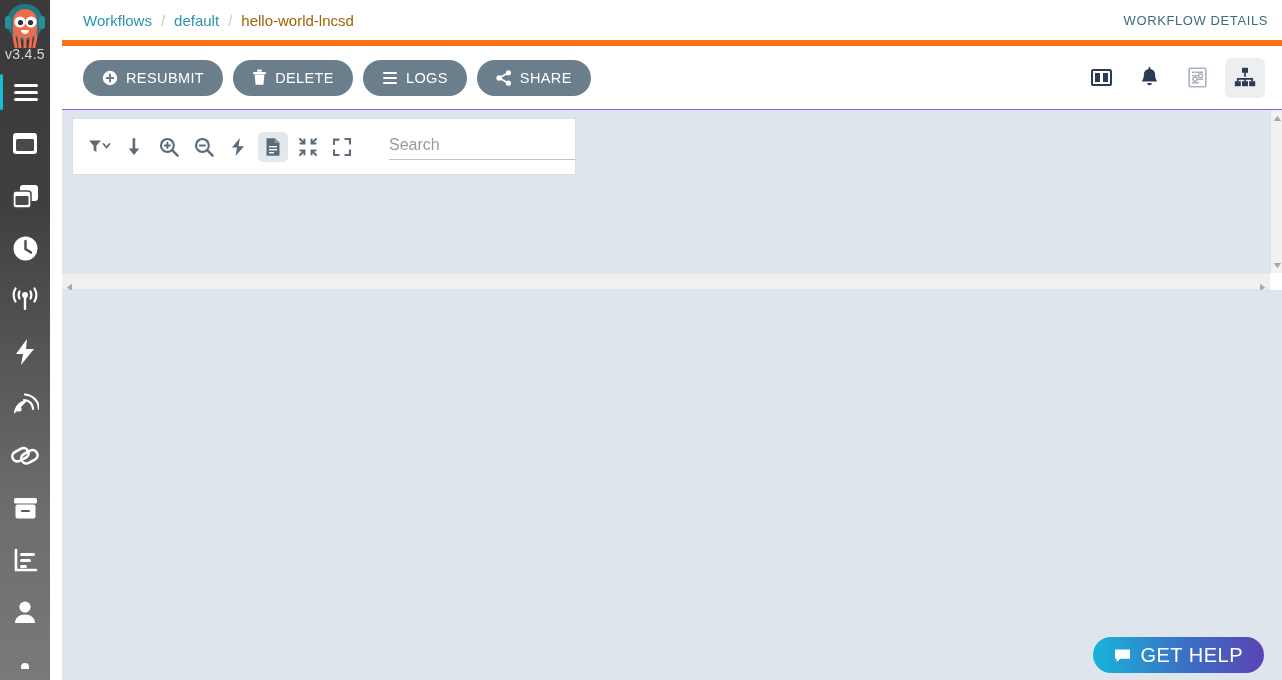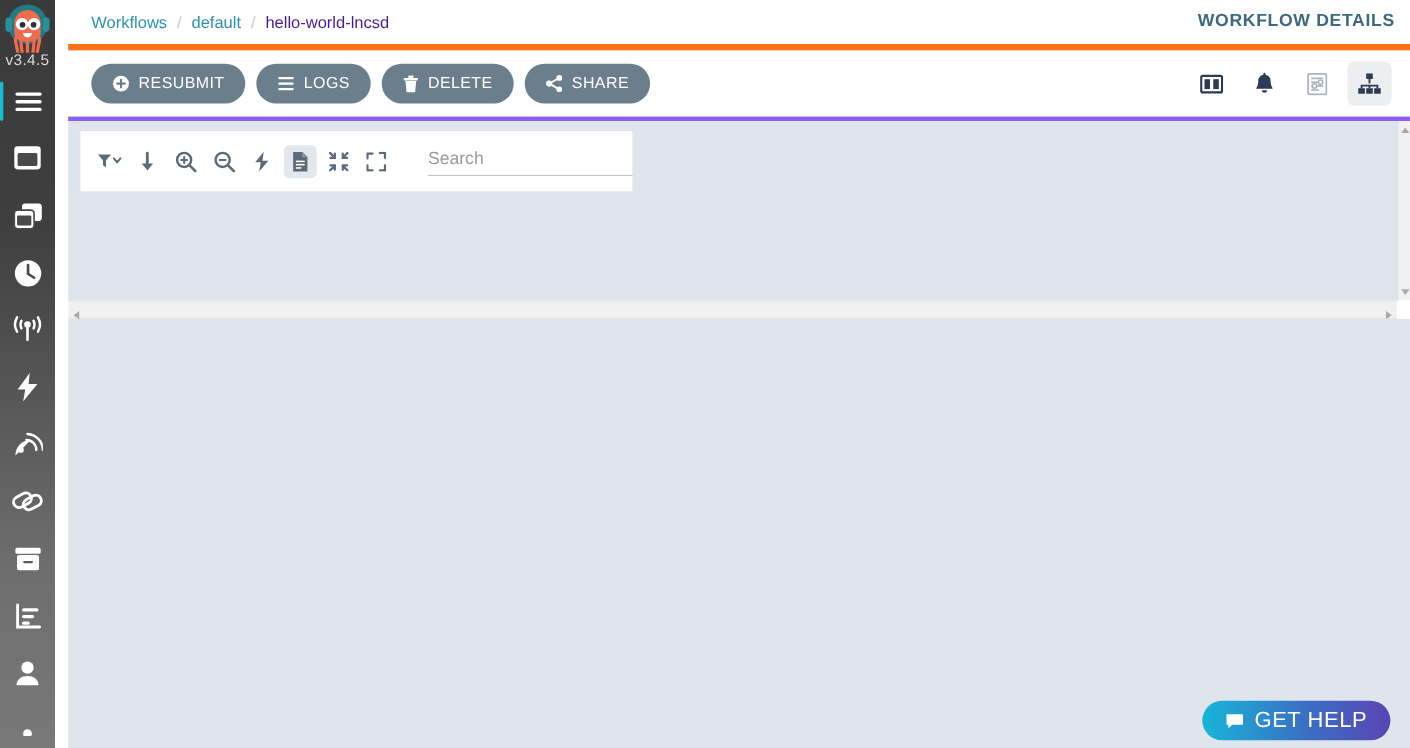--- a/index.html
+++ b/index.html
@@ -38,32 +38,32 @@
   #header {
     position: absolute; left: 62px; top: 0;
     width: 1220px; height: 46px;
     background: #ffffff;
     border-bottom: 6px solid #f97316;
     display: flex; align-items: center;
   }
   .breadcrumb { display: flex; align-items: center; margin-left: 21px; font-size: 15px; }
   .crumb-link { color: #2b93ad; cursor: pointer; }
   .crumb-sep { color: #c9c9c9; margin: 0 9px; font-size: 15px; }
-  .crumb-current { color: #4c1d95; }
+  .crumb-current { color: #a16207; }
   .page-title {
     margin-left: auto; margin-right: 14px;
-    color: #3d6a80; font-size: 16px; letter-spacing: .6px; font-weight: bold;
+    color: #3d6a80; font-size: 13px; letter-spacing: .6px;
   }
 
   
   #actionbar {
     position: absolute; left: 62px; top: 46px;
     width: 1220px; height: 64px;
     background: #ffffff;
-    border-bottom: 4px solid #8b5cf6;
+    border-bottom: 1px solid #8b5cf6;
     display: flex; align-items: center;
   }
   .btn-group { display: flex; align-items: center; margin-left: 21px; gap: 10px; }
   .abtn {
     height: 36px; border-radius: 18px;
     background: #6a7e8c; color: #ffffff;
     display: flex; align-items: center; gap: 8px;
     padding: 0 19px; font-size: 14.5px; letter-spacing: .4px;
     border: none; cursor: pointer;
   }
@@ -259,35 +259,35 @@
       <button class="abtn">
         <svg width="16" height="16" viewBox="0 0 16 16">
           <circle cx="8" cy="8" r="7.2" fill="#fff"></circle>
           <rect x="7" y="3.6" width="2" height="8.8" rx="1" fill="#6a7e8c"></rect>
           <rect x="3.6" y="7" width="8.8" height="2" rx="1" fill="#6a7e8c"></rect>
         </svg>
         <span>RESUBMIT</span>
       </button>
 
       <button class="abtn">
+        <svg width="15" height="17" viewBox="0 0 15 17">
+          <rect x="1" y="3" width="13" height="2.2" rx="1" fill="#fff"></rect>
+          <rect x="5" y="0.6" width="5" height="2.2" rx="1" fill="#fff"></rect>
+          <path d="M2.6 5.6h9.8l-1 10.2H3.6z" fill="#fff"></path>
+        </svg>
+        <span>DELETE</span>
+      </button>
+
+      <button class="abtn">
         <svg width="16" height="14" viewBox="0 0 16 14">
           <rect x="1" y="1" width="14" height="2.1" rx="1" fill="#fff"></rect>
           <rect x="1" y="6" width="14" height="2.1" rx="1" fill="#fff"></rect>
           <rect x="1" y="11" width="14" height="2.1" rx="1" fill="#fff"></rect>
         </svg>
         <span>LOGS</span>
-      </button>
-
-      <button class="abtn">
-        <svg width="15" height="17" viewBox="0 0 15 17">
-          <rect x="1" y="3" width="13" height="2.2" rx="1" fill="#fff"></rect>
-          <rect x="5" y="0.6" width="5" height="2.2" rx="1" fill="#fff"></rect>
-          <path d="M2.6 5.6h9.8l-1 10.2H3.6z" fill="#fff"></path>
-        </svg>
-        <span>DELETE</span>
       </button>
 
       <button class="abtn">
         <svg width="16" height="16" viewBox="0 0 16 16">
           <circle cx="12.4" cy="2.8" r="2.6" fill="#fff"></circle>
           <circle cx="12.4" cy="13.2" r="2.6" fill="#fff"></circle>
           <circle cx="3.2" cy="8" r="2.8" fill="#fff"></circle>
           <path d="M5.4 6.8l5.2-3M5.4 9.2l5.2 3" stroke="#fff" stroke-width="1.7"></path>
         </svg>
         <span>SHARE</span>

